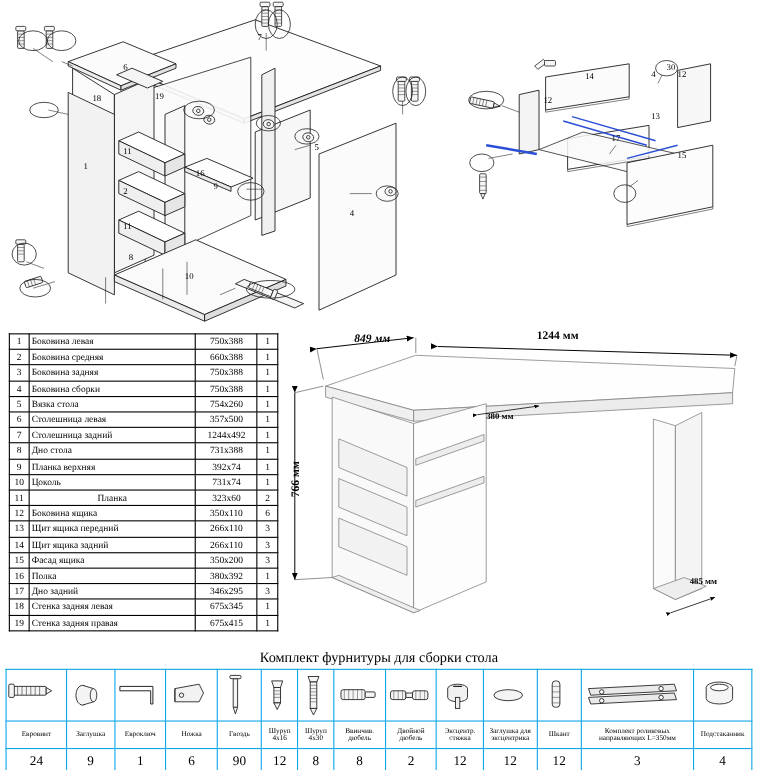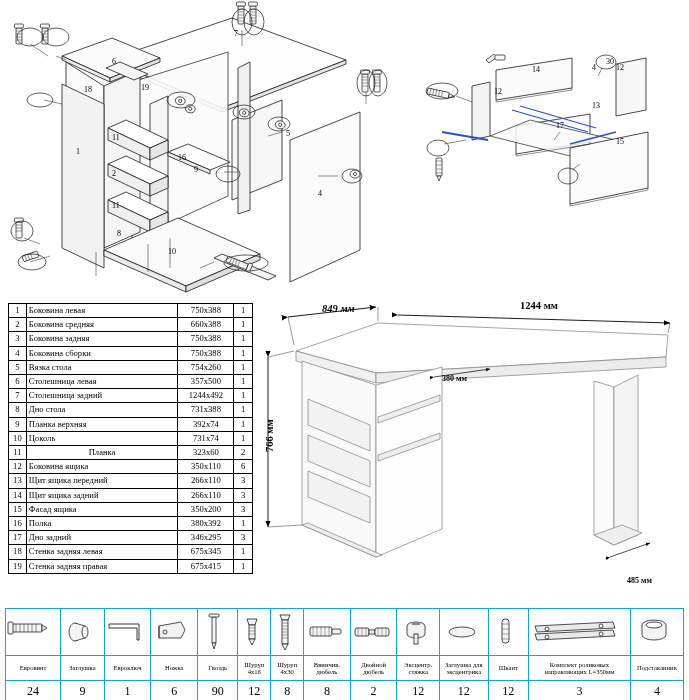--- a/index.html
+++ b/index.html
@@ -433,25 +433,26 @@
 
       <path d="M30 22 L36 50" stroke-width="0.4"></path>
       <path d="M120 12 L120 26" stroke-width="0.4"></path>
       <path d="M412 28 L410 38" stroke-width="0.4"></path>
       <path d="M10 62 L36 56" stroke-width="0.4"></path>
       <path d="M10 232 L44 230" stroke-width="0.4"></path>
     </g>
   </svg>
 
   <div class="dim-label" style="left:322px;top:303px;font-style:italic;">849 мм</div>
-  <div class="dim-label" style="left:520px;top:300px;">1244 мм</div>
+  <div class="dim-label" style="left:488px;top:300px;">1244 мм</div>
   <div class="dim-label vert" style="left:264px;top:452px;">766 мм</div>
   <div class="small-dim" style="left:442px;top:374px;">380 мм</div>
-  <div class="small-dim" style="left:627px;top:576px;">485 мм</div>
-
+  <div class="small-dim" style="left:627px;top:524px;">485 мм</div>
+
+  <div class="hw-title">Комплект фурнитуры для сборки стола</div>
 
   <table class="hw">
     <colgroup>
       <col style="width:52px">
         <col style="width:41px">
         <col style="width:44px">
         <col style="width:44px">
       <col style="width:38px">
         <col style="width:31px">
         <col style="width:31px">

